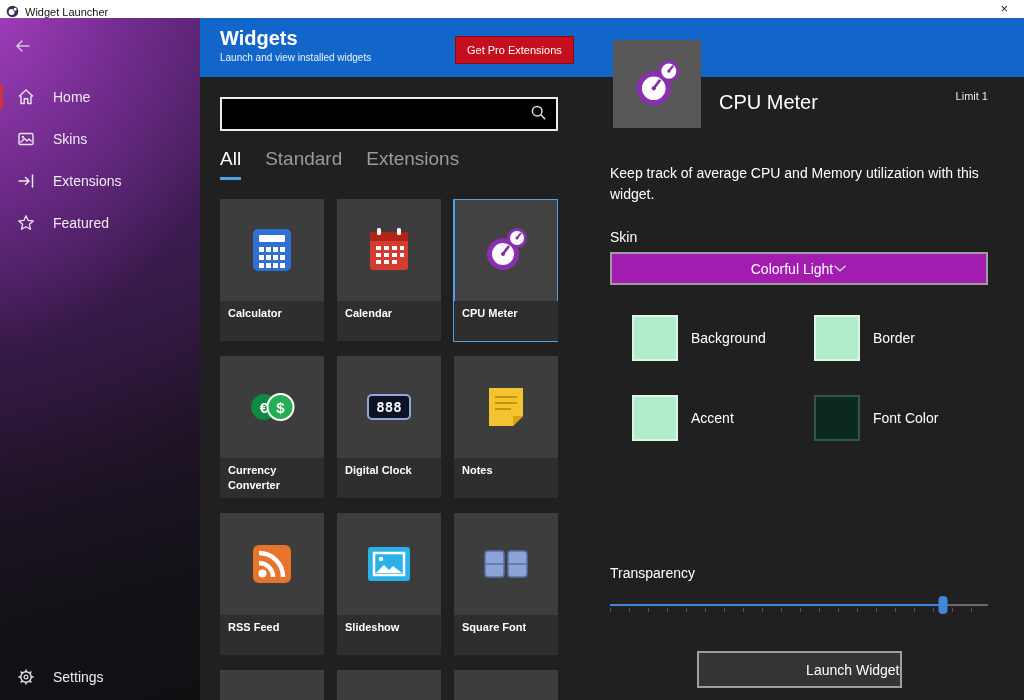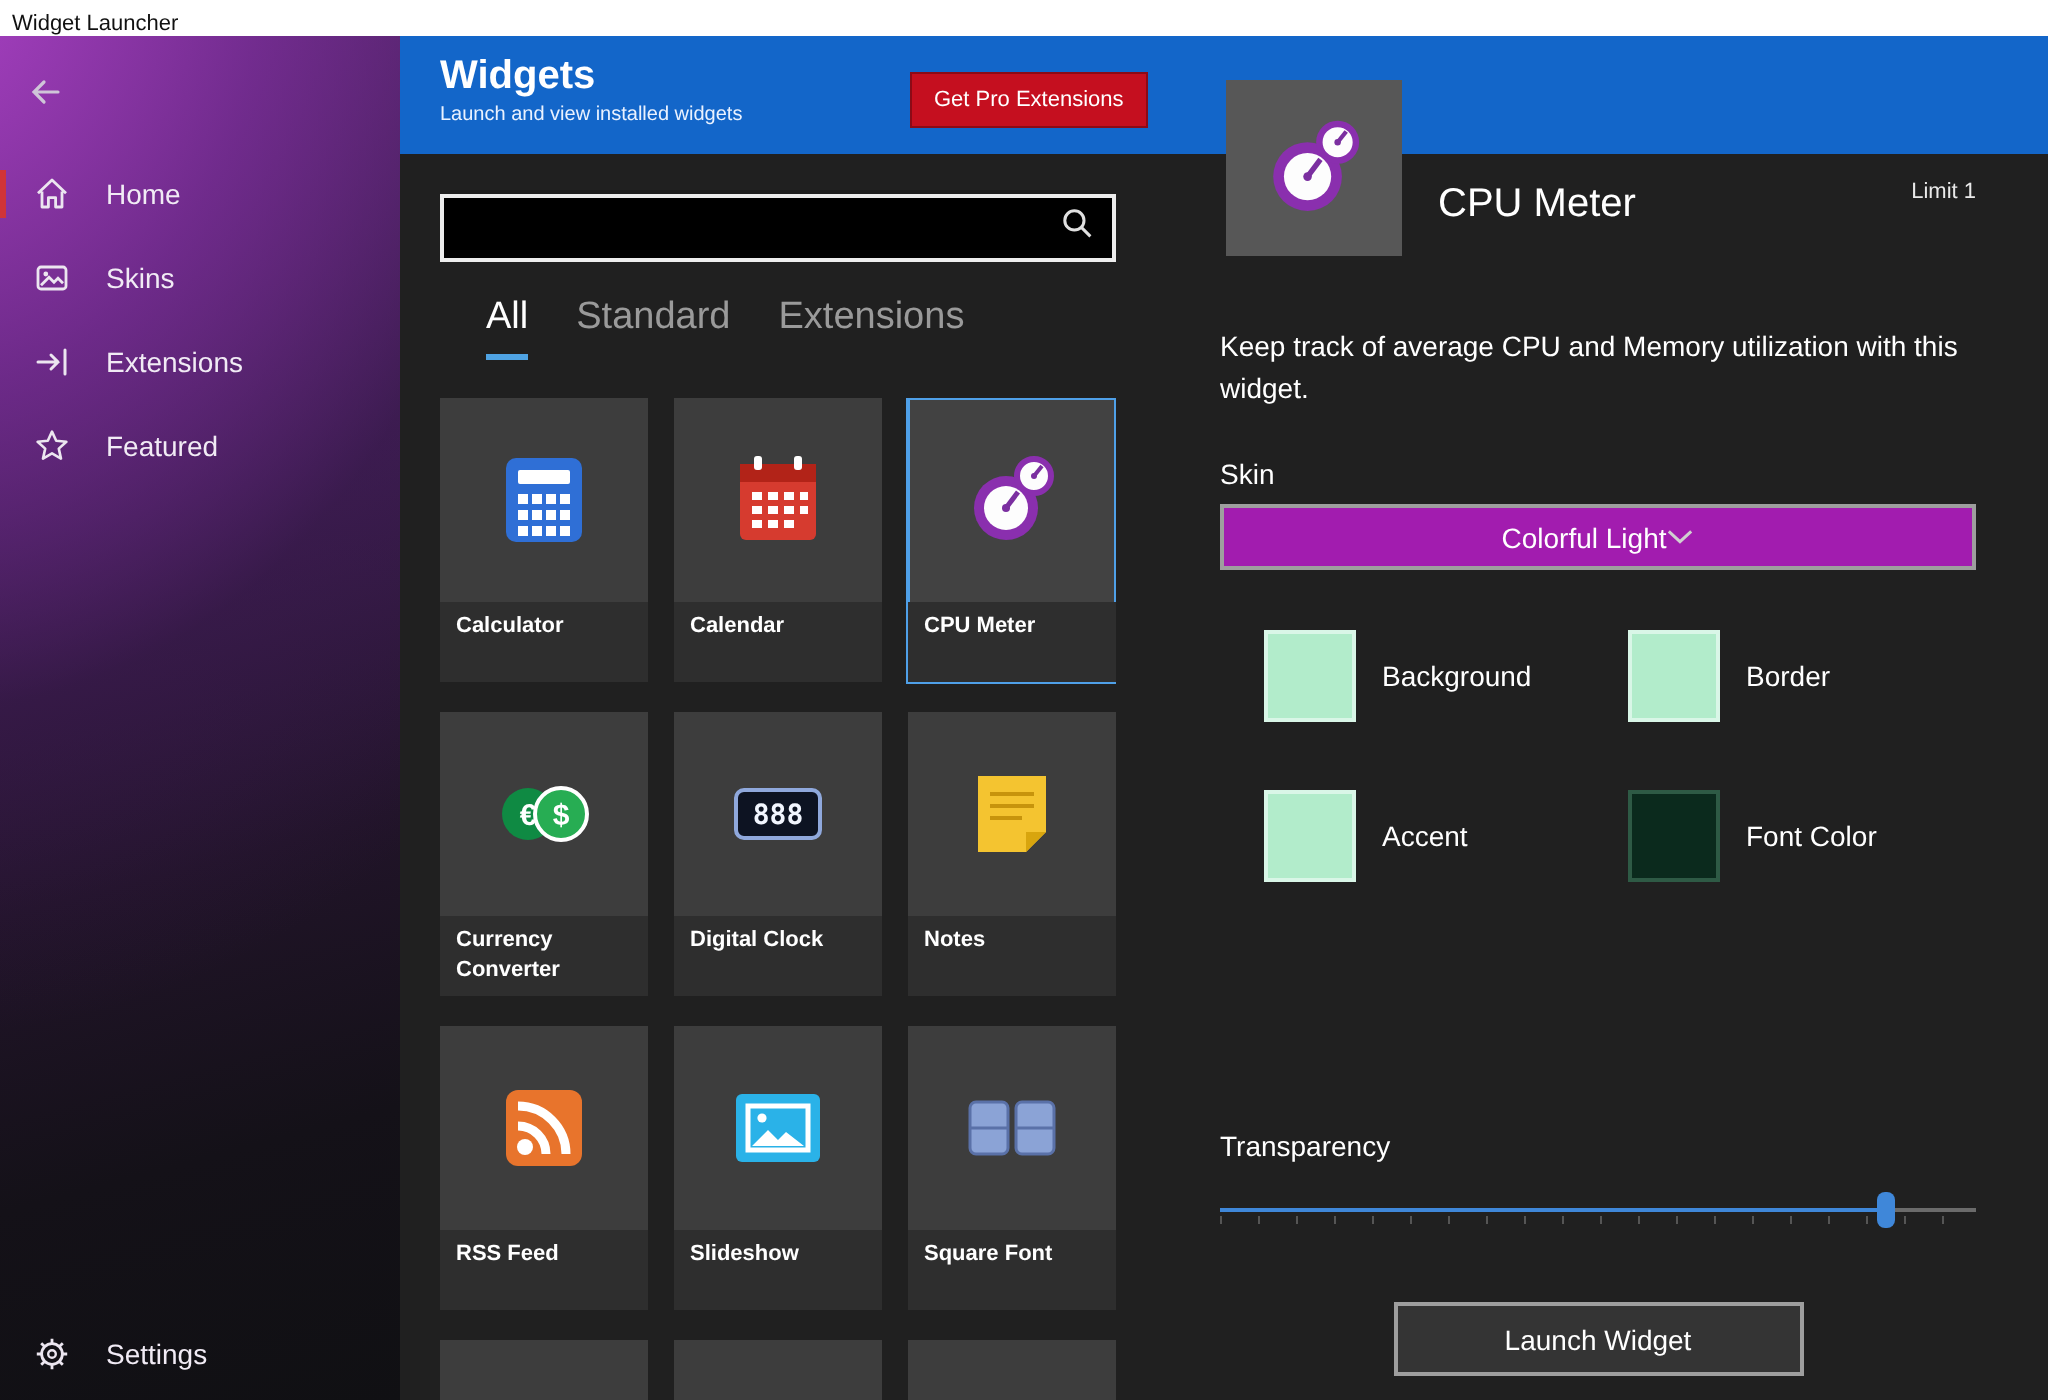--- a/index.html
+++ b/index.html
@@ -1,20 +1,20 @@
 <!DOCTYPE html>
 <html><head>
 <meta charset="utf-8">
 <style>
   * { box-sizing: border-box; margin: 0; padding: 0; }
   html,body { width:1024px; height:700px; overflow:hidden; }
   body { font-family:"Liberation Sans", sans-serif; background:#202020; color:#fff; }
 
   
-  .titlebar { height:18px; background:#ffffff; color:#111; display:flex; align-items:flex-start; gap:6px; padding:0 6px; font-size:11px;flex-direction:column; }
+  .titlebar { height:18px; background:#ffffff; color:#111; display:flex; align-items:flex-end; gap:6px; padding:0 6px; font-size:11px; }
   .titlebar .close { margin-left:auto; font-size:13px; line-height:18px; padding:0 10px; color:#222; cursor:pointer; }
 
   
   .content { display:flex; height:682px; }
 
   
   .sidebar { width:200px; flex-shrink:0; position:relative;
     background:
       radial-gradient(ellipse 430px 540px at -40px -40px, rgba(178,68,204,.95), rgba(122,45,152,.75) 40%, rgba(62,25,82,.40) 70%, rgba(0,0,0,0) 100%),
       linear-gradient(165deg, #5f2a78 0%, #3a1d4e 35%, #211429 60%, #141118 80%, #101013 100%);
@@ -34,21 +34,21 @@
   .pro-btn { position:absolute; left:255px; top:18px; height:28px; padding:0 11px; background:#c50f1f; border:1px solid #8c0a16; color:#fff; font-size:11px; font-family:inherit; cursor:pointer; }
 
   .columns { display:flex; height:623px; }
 
   
   .library { width:338px; margin-left:20px; flex-shrink:0; }
   .search-box { margin-top:20px; height:34px; border:2px solid #ededed; background:#000; display:flex; align-items:center; padding:0 9px; }
   .search-input { flex:1; background:transparent; border:none; outline:none; color:#fff; font-size:13px; font-family:inherit; }
   .tabs { display:flex; gap:24px; margin-top:17px; font-size:19px; color:#9a9a9a; }
   .tab { padding-bottom:7px; border-bottom:3px solid transparent; cursor:pointer; }
-  .tab.selected { color:#fff; border-bottom-color:#4fa3e3;margin-left:23px; }
+  .tab.selected { color:#fff; border-bottom-color:#4fa3e3; }
   .grid { margin-top:19px; display:grid; grid-template-columns:repeat(3,104px); column-gap:13px; row-gap:15px; height:501px; overflow:hidden; }
   .tile { width:104px; height:142px; background:#3d3d3d; position:relative; cursor:pointer; }
   .tile.selected { outline:2px solid #4fa0e8; outline-offset:-1px; background:#424242; }
   .tile-icon-wrap { height:102px; display:flex; align-items:center; justify-content:center; }
   .tile-label { position:absolute; bottom:0; left:0; right:0; height:40px; background:#2e2e2e; font-size:11px; font-weight:bold; padding:5px 8px; line-height:1.35; color:#fff; }
 
   
   .detail { flex:1; margin-left:52px; padding-right:36px; position:relative; }
   .hero { position:absolute; top:-37px; left:3px; right:36px; height:88px; display:flex; }
   .hero-tile { width:88px; height:88px; background:#575757; display:flex; align-items:center; justify-content:center; flex-shrink:0; }
@@ -62,21 +62,21 @@
   .swatch-outer { width:46px; height:46px; padding:2px; cursor:pointer; }
   .swatch-inner { width:100%; height:100%; }
   .swatch-label { font-size:14px; }
   .transparency-label { margin-top:124px; font-size:14px; }
   .slider { margin-top:14px; position:relative; height:20px; cursor:pointer; }
   .slider-track { position:absolute; top:9px; left:0; right:0; height:2px; background:#6b6b6b; }
   .slider-fill { position:absolute; top:9px; left:0; height:2px; background:#3f87d9; }
   .slider-ticks { position:absolute; top:13px; left:0; right:0; height:4px;
     background:repeating-linear-gradient(90deg, #555 0 1px, transparent 1px 19px); }
   .slider-thumb { position:absolute; top:1px; width:9px; height:18px; border-radius:4px; background:#3f87d9; transform:translateX(-50%); cursor:grab; }
-  .launch-btn { display:block; margin:36px auto 0; width:205px; height:37px; background:#343434; border:2px solid #9e9e9e; color:#fff; font-size:14px; font-family:inherit; cursor:pointer; }
+  .launch-btn { display:block; margin:36px auto 0; width:205px; height:37px; background:#343434; border:2px solid #9e9e9e; color:#fff; font-size:14px; font-family:inherit; cursor:pointer;text-align:right; }
 </style>
 </head>
 <body>
 
 <div class="titlebar">
   <svg width="13" height="13" viewBox="0 0 13 13">
       <circle cx="6.5" cy="6.5" r="5.8" fill="#3b2a52"></circle>
       <circle cx="5.6" cy="7.1" r="3" fill="#fff"></circle>
       <circle cx="9.1" cy="4.3" r="1.9" fill="#fff" stroke="#3b2a52" stroke-width="0.8"></circle>
     </svg>

